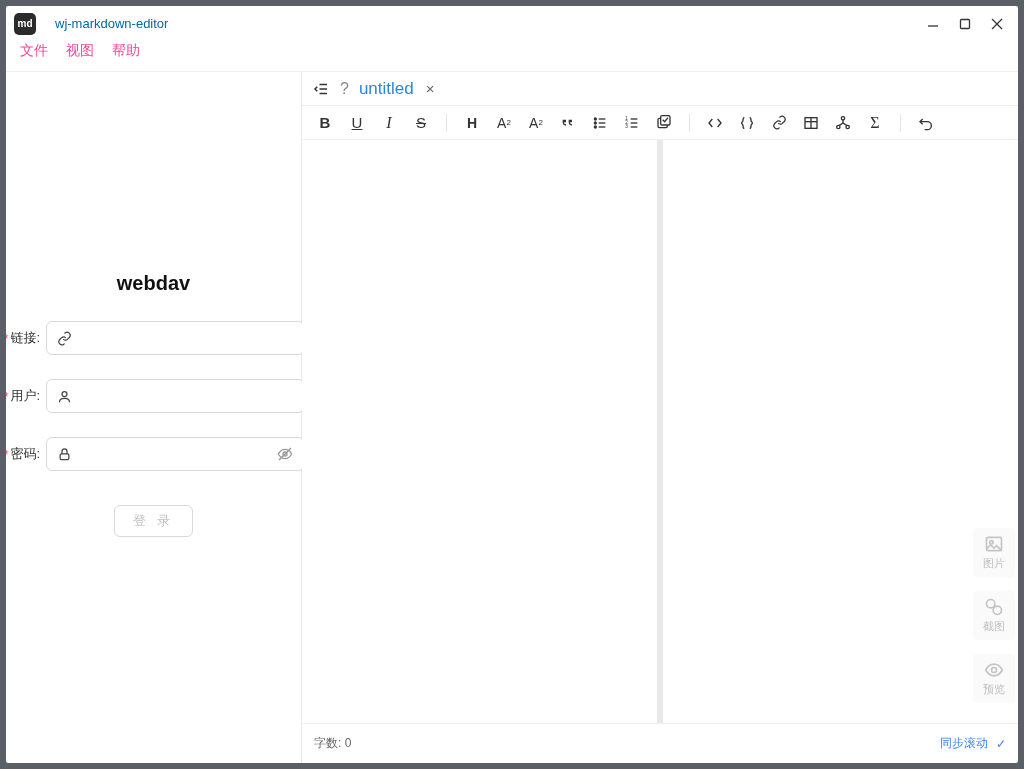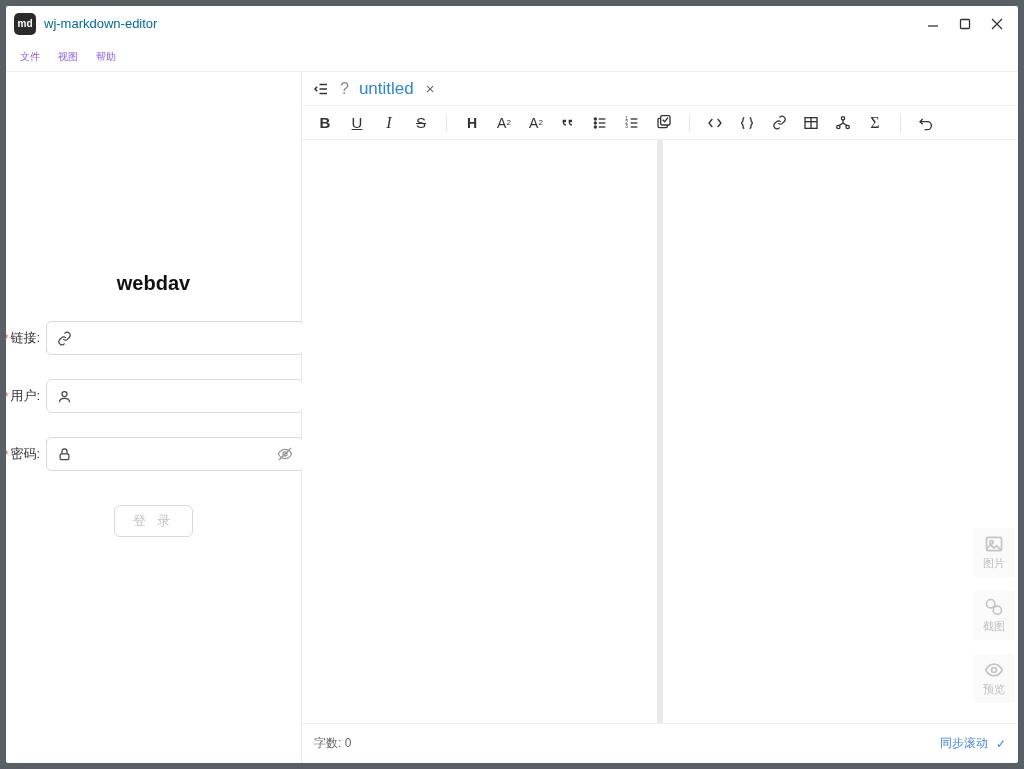--- a/index.html
+++ b/index.html
@@ -21,43 +21,42 @@
       position: relative;
     }
     .titlebar {
       height: 36px;
       display: flex;
       align-items: center;
       justify-content: space-between;
       padding: 0 8px;
       border-bottom: 1px solid transparent;
     }
-    .titlebar-left { display: flex; align-items: center; gap: 8px; }
+    .titlebar-left { display: flex; align-items: center; gap: 19px; }
     .app-icon {
       width: 22px; height: 22px;
       background: #2b2b2b;
       border-radius: 5px;
       color: #fff;
       font-size: 10px;
       font-weight: bold;
       display: flex;
       align-items: center;
       justify-content: center;
     }
     .app-title { font-size: 13px; color: #0369a1; }
     .window-controls { display: flex; gap: 18px; align-items: center; padding-right: 6px;}
     .window-controls .wc { width: 14px; height: 14px; display:flex; align-items:center; justify-content:center; cursor:pointer; color:#333; }
     .menubar {
       height: 30px;
       display: flex;
-      align-items: center;
       gap: 18px;
       padding: 0 14px;
-      font-size: 10px;
-      color: #8b5cf6;
+      font-size: 14px;
+      color: #ec4899;
       border-bottom: 1px solid #eee;
     }
     .menubar span { cursor: pointer; }
     .main {
       flex: 1;
       display: flex;
       overflow: hidden;
     }
     .sidebar {
       width: 296px;

